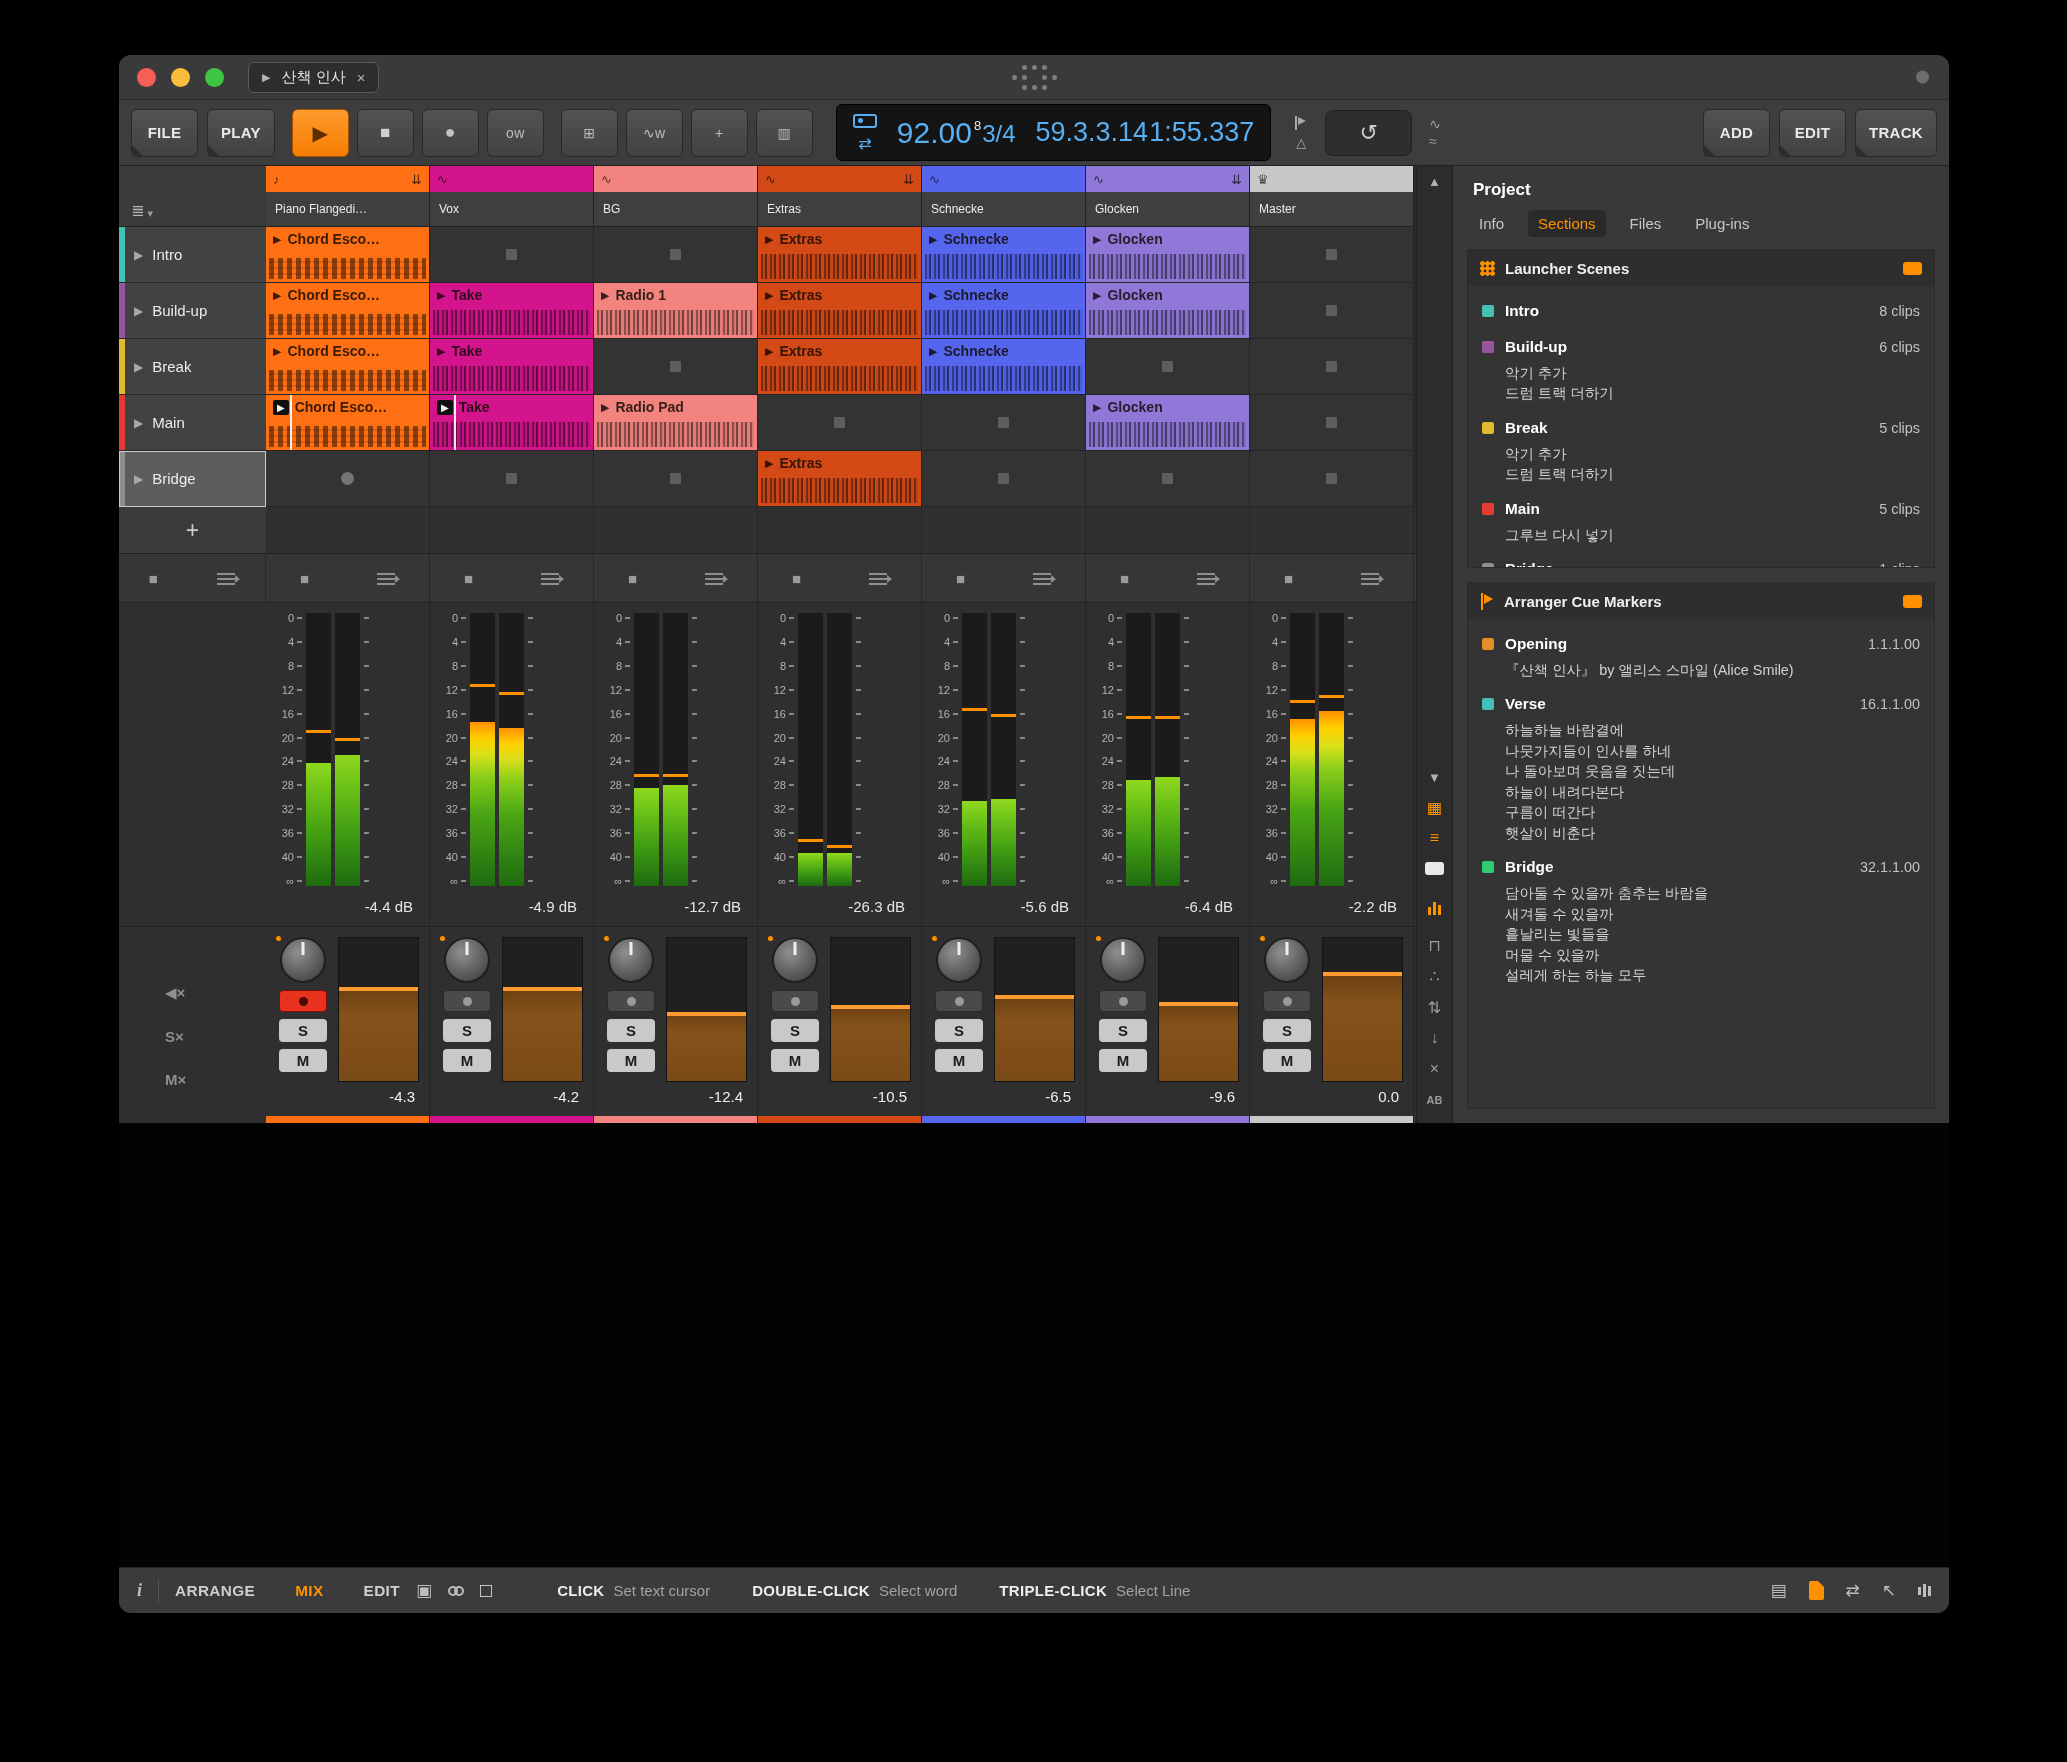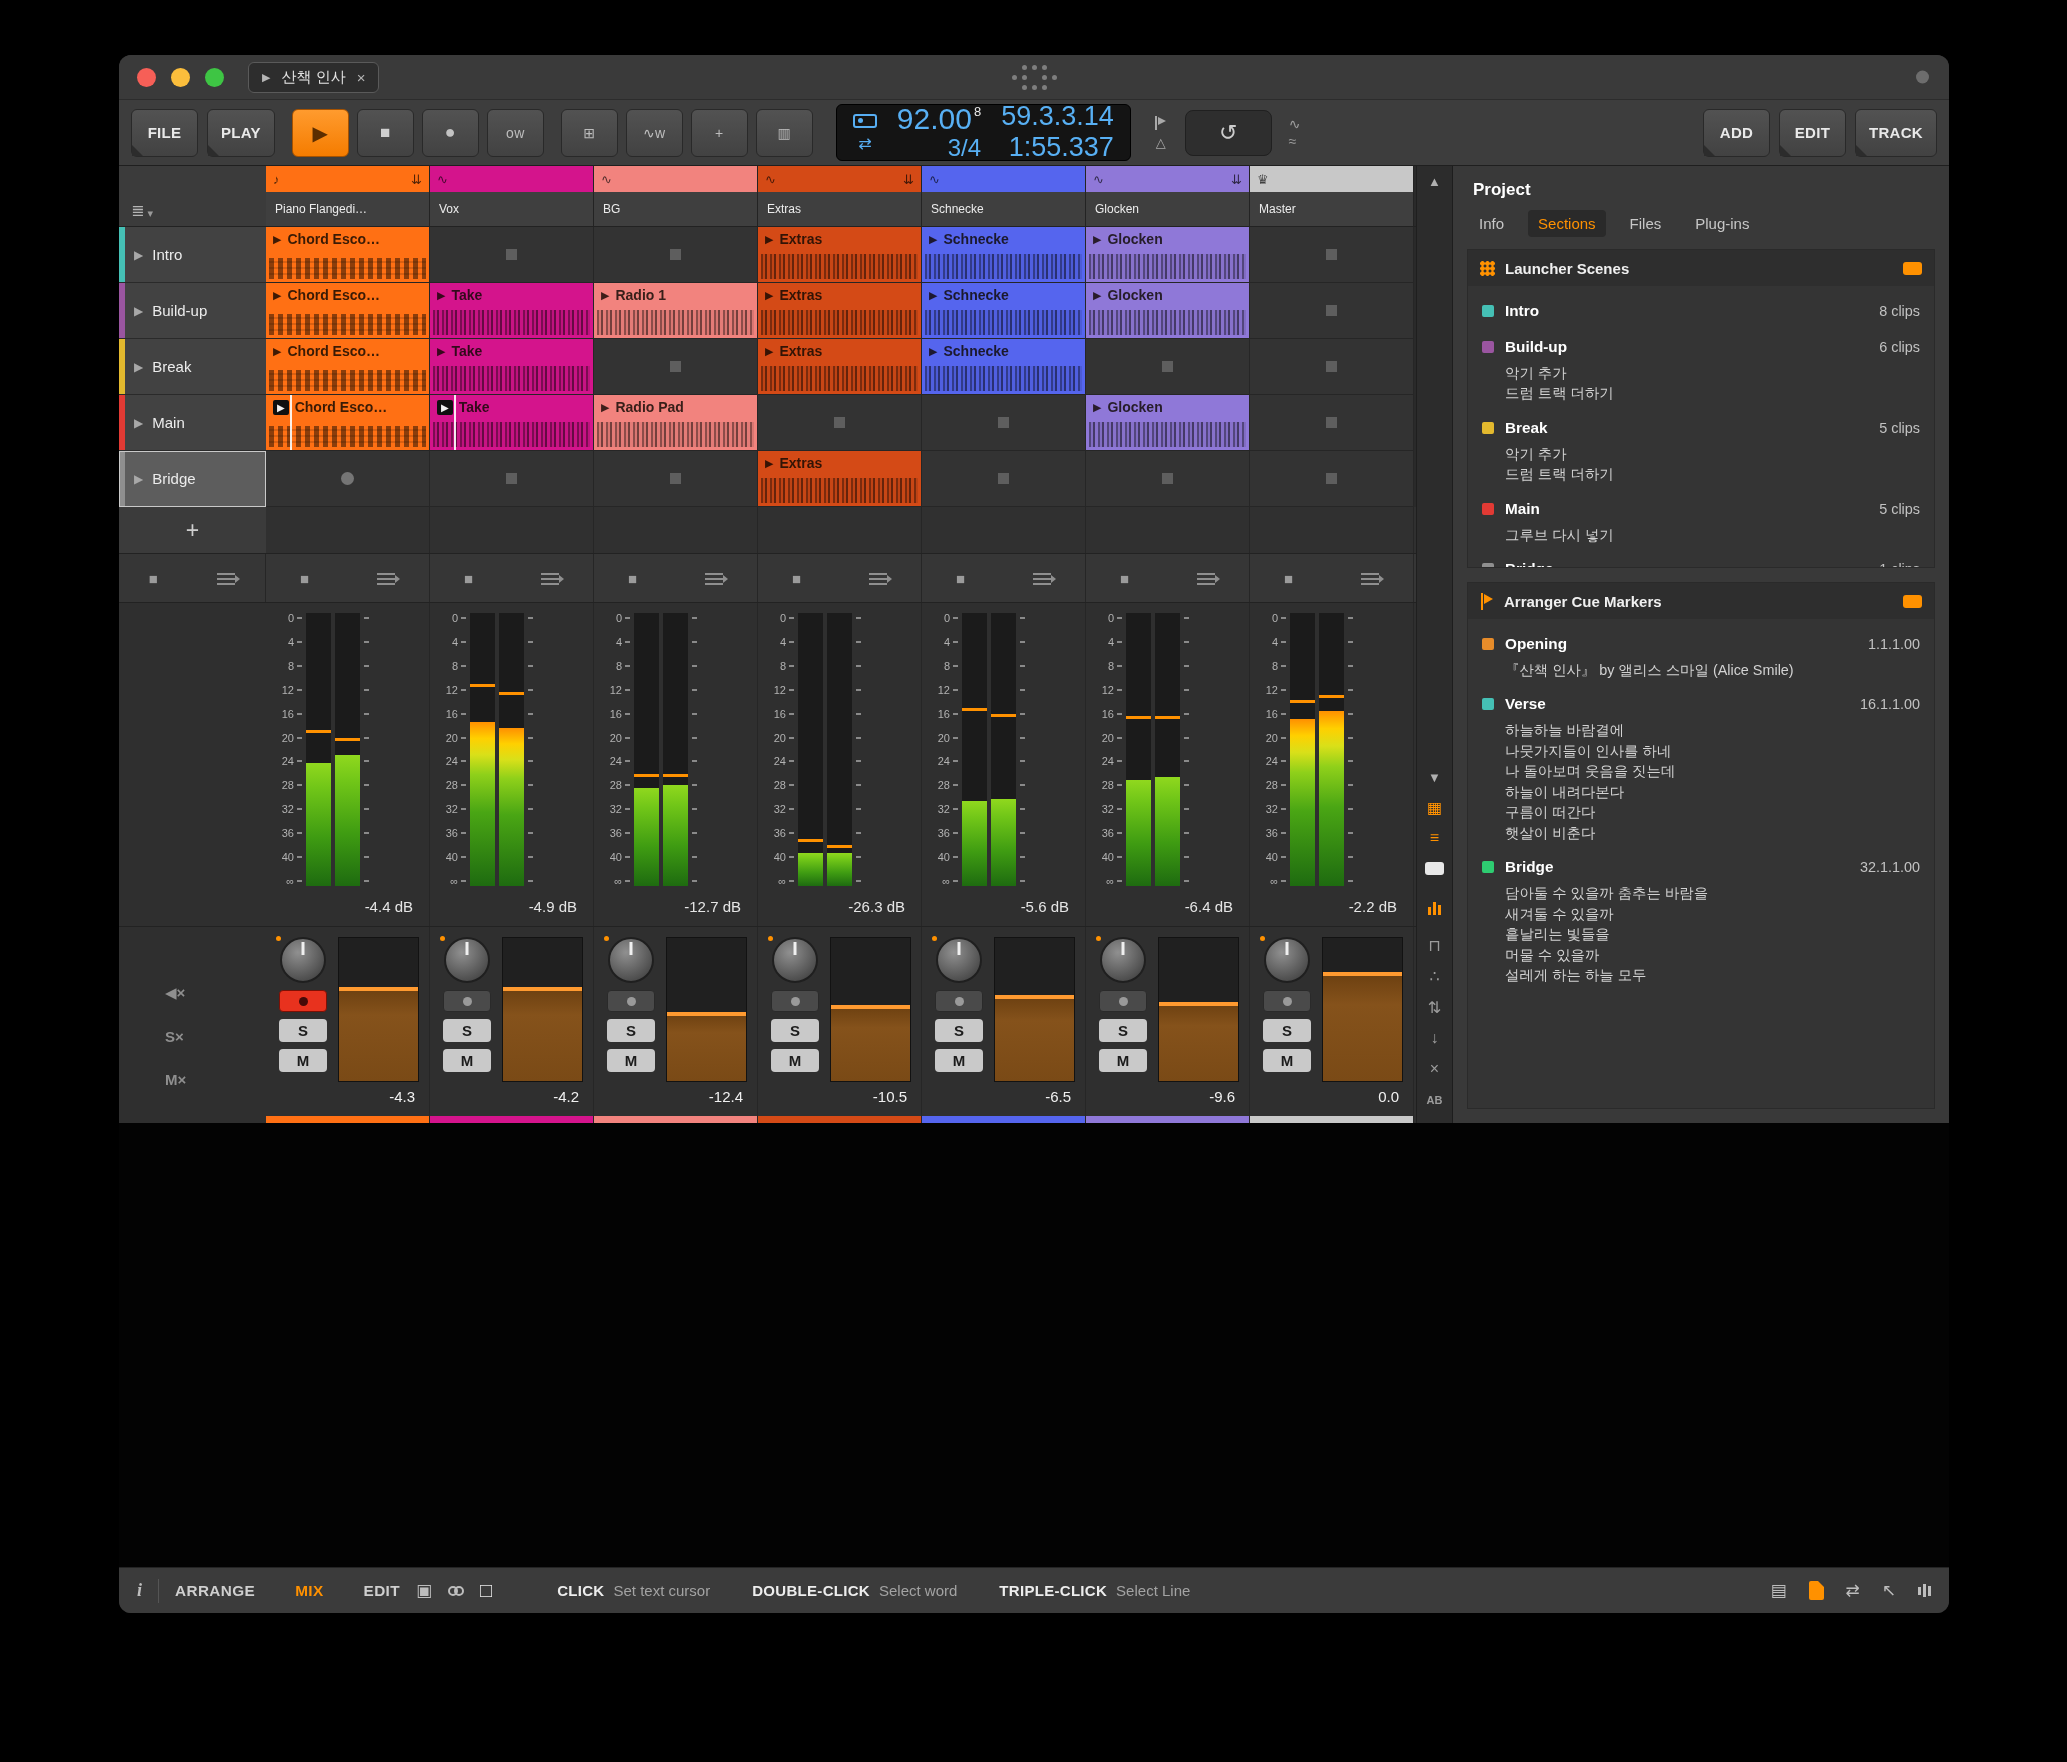--- a/index.html
+++ b/index.html
@@ -40,21 +40,21 @@
 .play-glyph{color:#5c2e00;font-size:20px}
 .stop-glyph{color:#cfcfcf;font-size:17px}
 .rec-glyph{color:#c3c3c3;font-size:18px}
 .small-glyph{color:#bdbdbd;font-size:14px}
 .display{height:57px;background:#141414;border:1px solid #000;border-radius:6px;display:flex;align-items:center;
          padding:4px 16px;gap:20px;margin-left:14px}
 .disp-icons{display:flex;flex-direction:column;gap:8px;align-items:center}
 .chip{width:24px;height:14px;border:2px solid #57aef3;border-radius:3px;display:flex;align-items:center;padding-left:3px}
 .chip-dot{width:5px;height:5px;border-radius:50%;background:#57aef3}
 .swap{color:#57aef3;font-size:16px;line-height:1}
-.disp-col{display:flex;flex-direction:column;align-items:flex-end;gap:1px}
+.disp-col{display:flex;flex-direction:row;align-items:flex-end;gap:1px}
 .tempo-line{display:flex;align-items:flex-start}
 .tempo{color:#58b0f4;font-size:30px;line-height:1}
 .tempo-mark{color:#e8e8e8;font-size:13px;margin-left:2px}
 .sig{color:#58b0f4;font-size:24px;line-height:1.1}
 .pos,.time{color:#58b0f4;font-size:27px;line-height:1.1}
 .mini-stack{display:flex;flex-direction:column;gap:5px;align-items:center;margin-left:14px;color:#a9a9a9}
 .flagg{position:relative;width:14px;height:14px}
 .flagg::before{content:"";position:absolute;left:1px;top:0;bottom:0;width:2px;background:#a9a9a9}
 .flagg::after{content:"";position:absolute;left:4px;top:1px;border-top:4px solid transparent;
               border-bottom:4px solid transparent;border-left:8px solid #a9a9a9}

